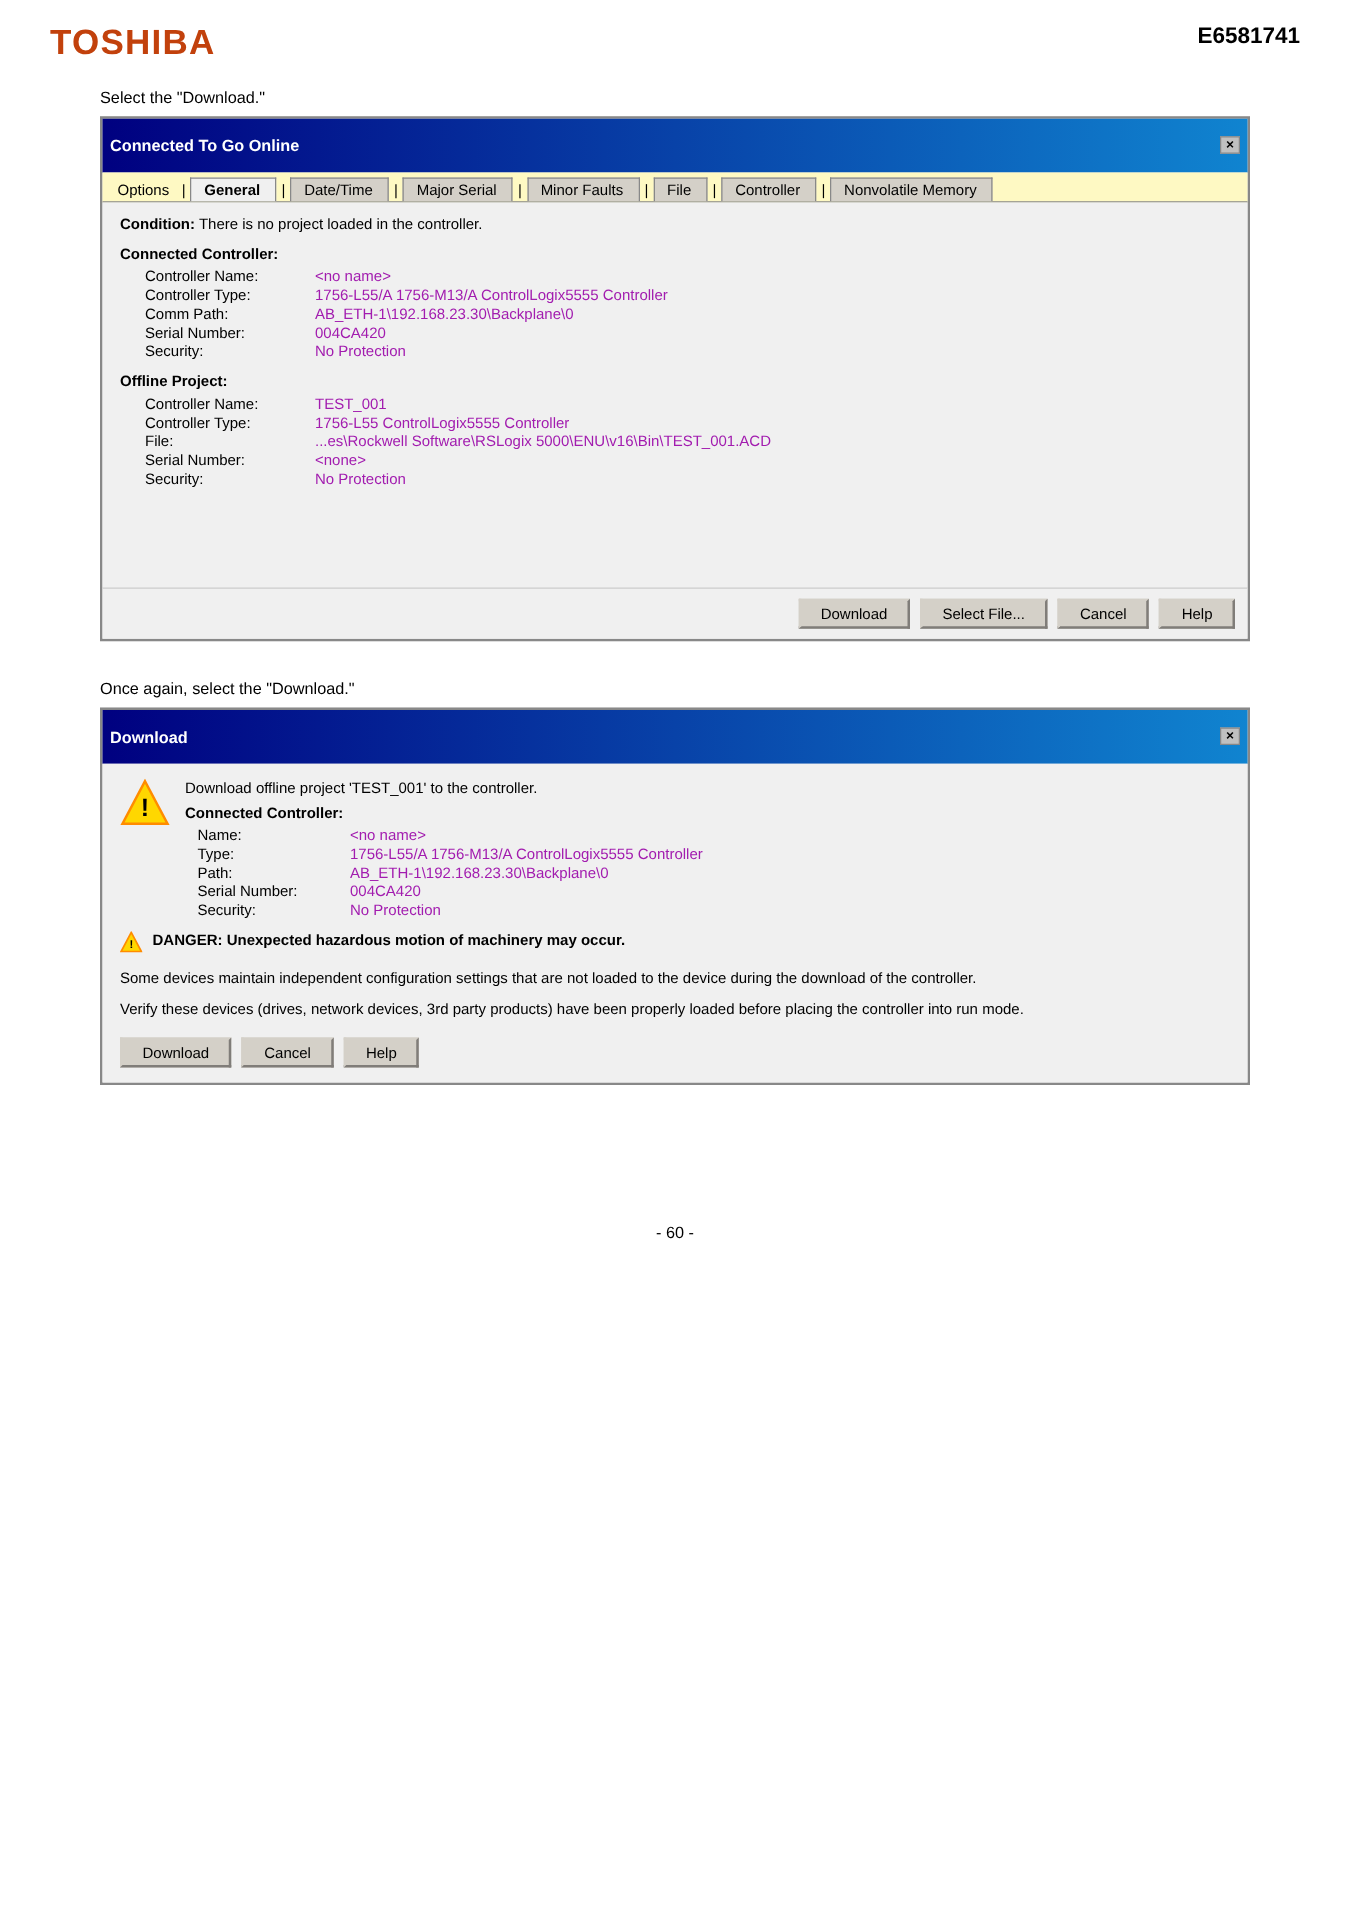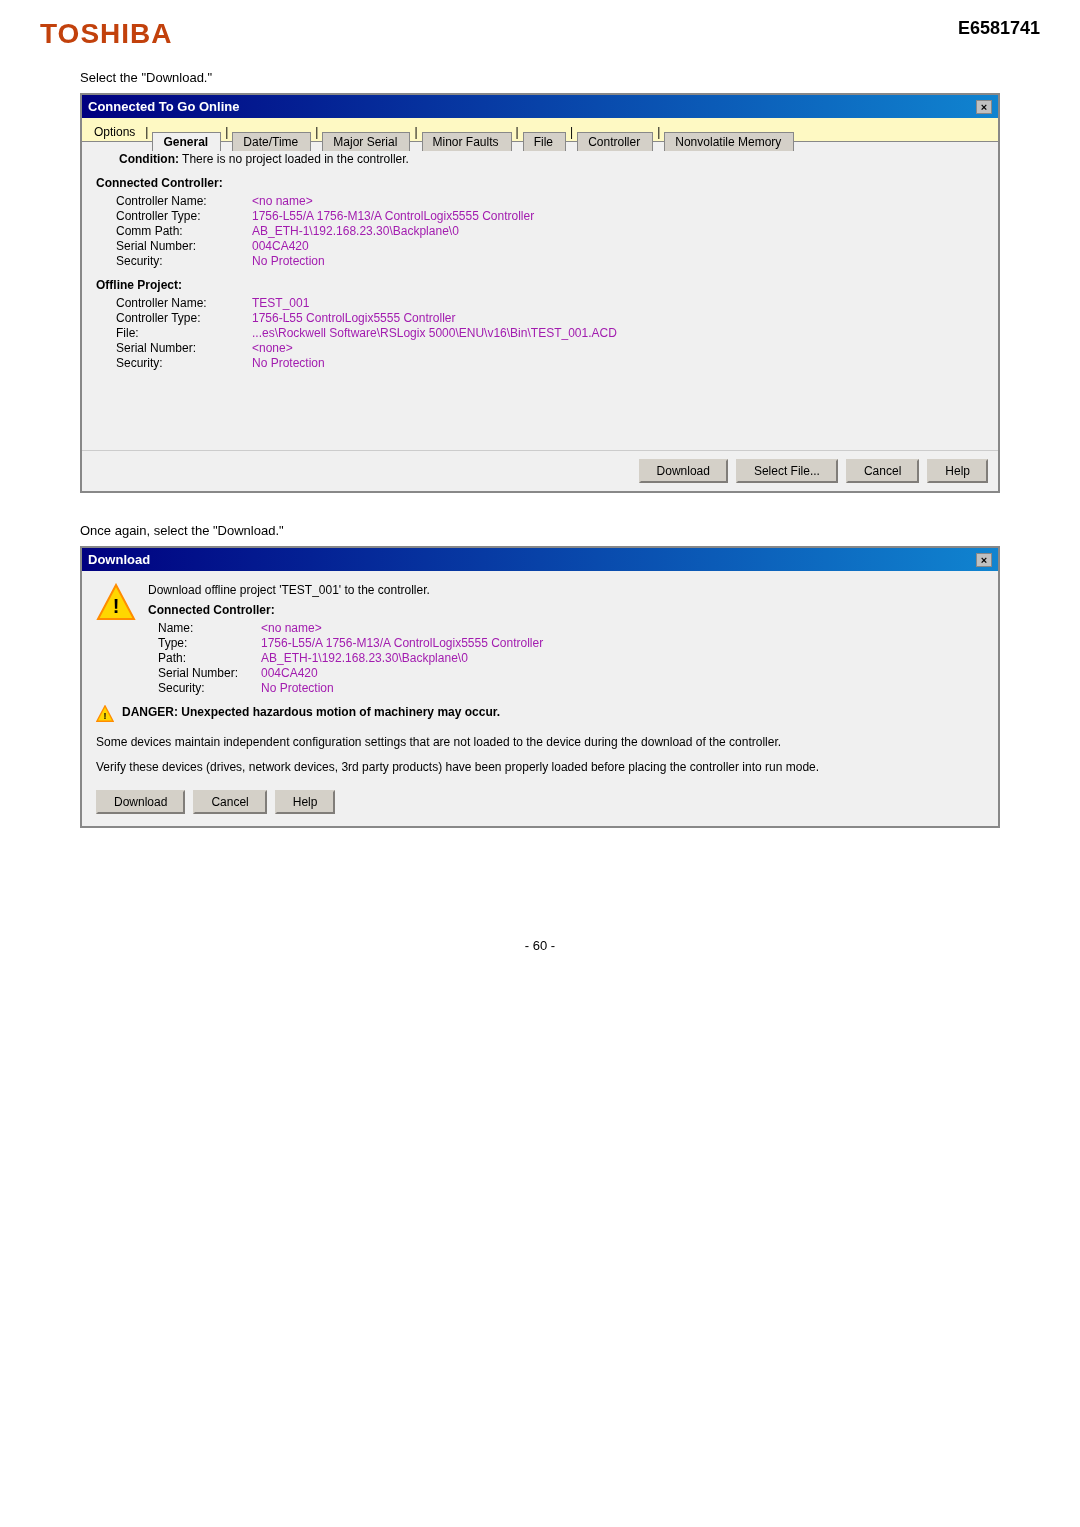--- a/index.html
+++ b/index.html
@@ -47,26 +47,25 @@
     
     .dialog {
       border: 2px solid #888;
       background: #f0f0f0;
       margin-bottom: 30px;
       position: relative;
     }
     .dialog-titlebar {
       background: linear-gradient(to right, #000080, #1084d0);
       color: white;
-      padding: 4px 6px;
+      padding: 14px 6px;
       font-size: 13px;
       font-weight: bold;
       display: flex;
       justify-content: space-between;
-      align-items: center;
       gap: 16px;
     }
     .dialog-close-btn {
       background: #c0c0c0;
       border: 1px solid #888;
       color: #000;
       font-size: 11px;
       width: 16px;
       height: 14px;
       display: flex;
@@ -86,21 +85,21 @@
       gap: 2px;
     }
     .tab {
       padding: 2px 10px;
       border: 1px solid #888;
       border-bottom: none;
       background: #d4d0c8;
       font-size: 12px;
       cursor: pointer;
       position: relative;
-      top: 10px;
+      top: 0;
     }
     .tab.active {
       background: #f0f0f0;
       font-weight: bold;
     }
     .tab-label {
       font-size: 12px;
       color: #000;
       margin-right: 2px;
     }
@@ -108,21 +107,20 @@
     
     .dialog-body {
       padding: 10px 14px;
       background: #f0f0f0;
     }
 
     .condition-row {
       font-size: 12px;
       margin-bottom: 10px;
       color: #000;
-      margin-left: 23px;
     }
     .condition-label {
       font-weight: bold;
     }
 
     .section-header {
       font-size: 12px;
       font-weight: bold;
       margin-bottom: 4px;
     }
@@ -177,21 +175,21 @@
       height: 40px;
       flex-shrink: 0;
     }
     .dialog2-project-text {
       font-size: 12px;
       margin-bottom: 6px;
     }
     .controller-info-grid {
       display: grid;
       grid-template-columns: 100px 1fr;
-      gap: 1px 3px;
+      gap: 1px 22px;
       margin-left: 10px;
       font-size: 12px;
     }
 
     .danger-row {
       display: flex;
       align-items: flex-start;
       gap: 8px;
       margin: 10px 0 8px 0;
       font-size: 12px;

